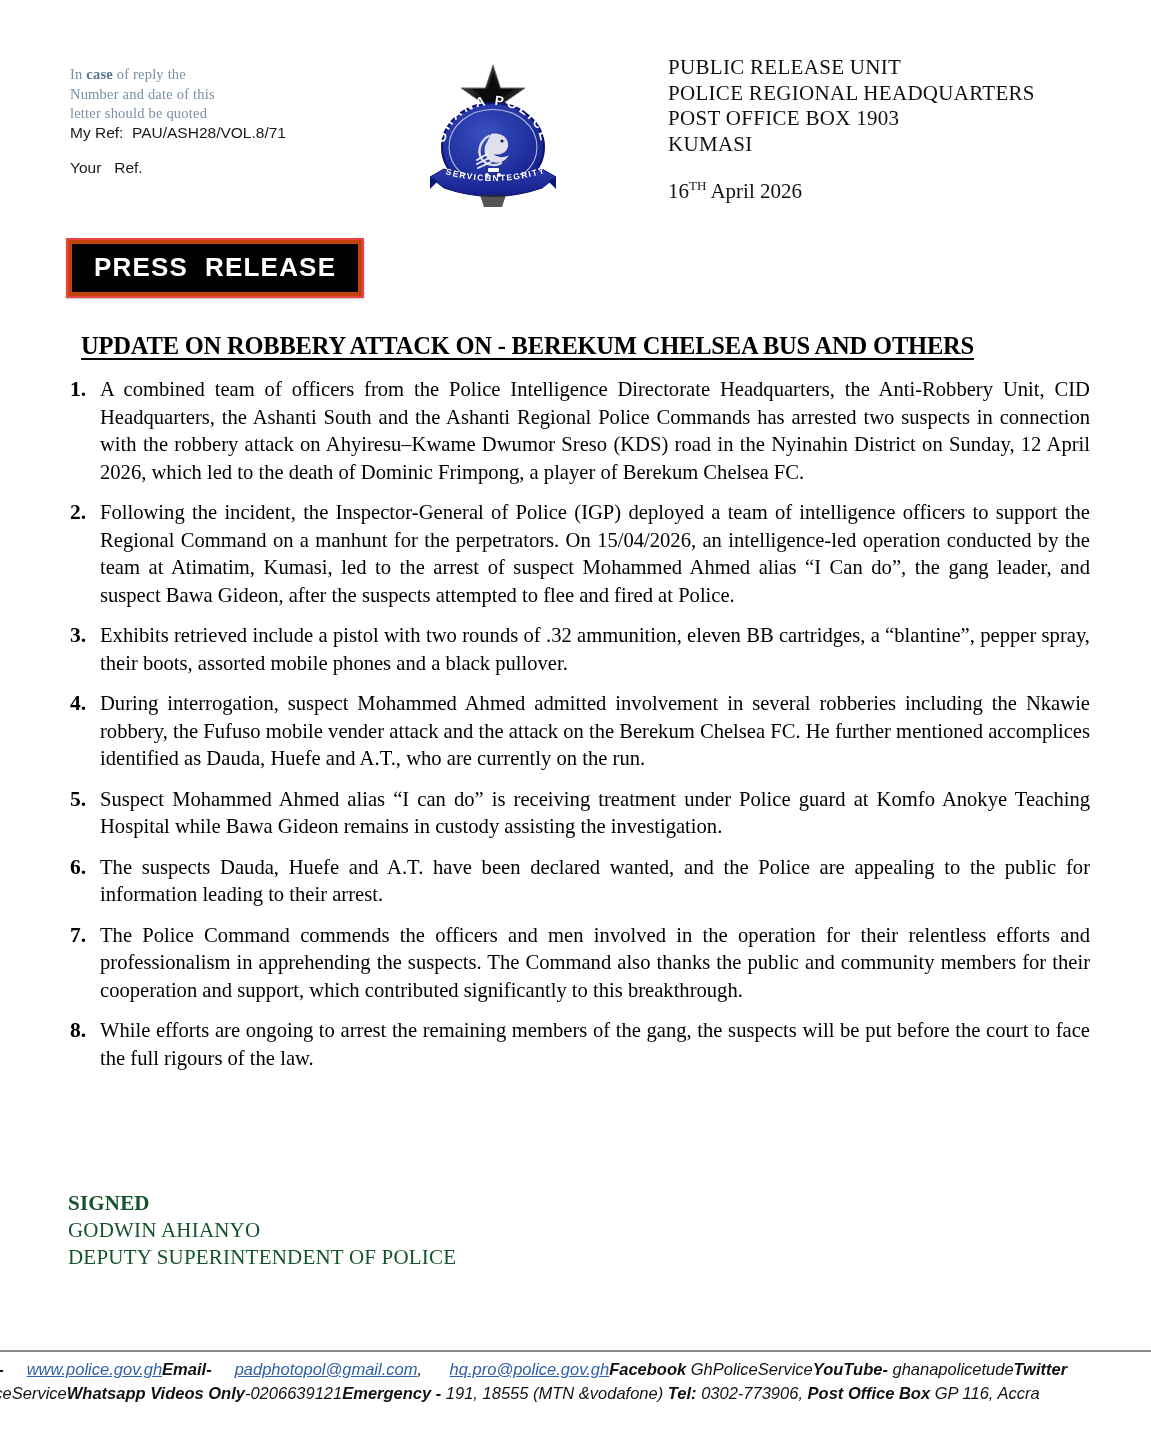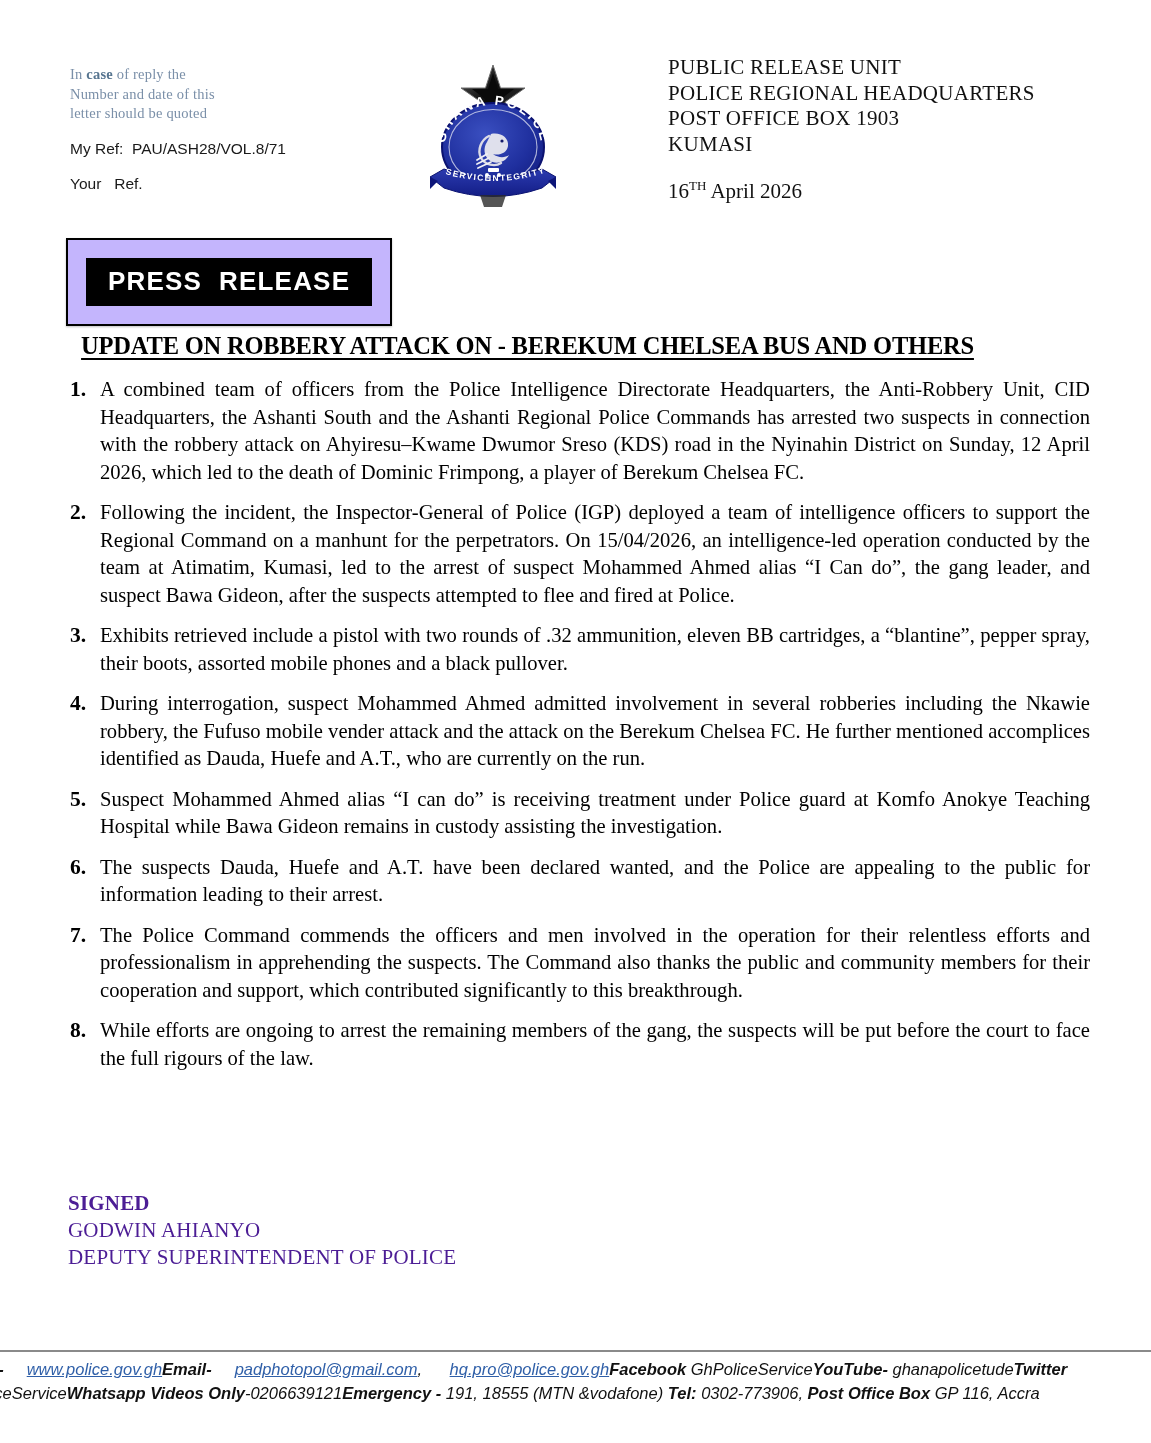--- a/index.html
+++ b/index.html
@@ -43,21 +43,20 @@
     line-height: 19.5px;
     color: #7a8fa8;
     letter-spacing: .2px;
   }
   .ref-note .bold { font-weight: bold; color: #56748f; }
 
   .ref-line {
     font-family: "Liberation Sans", sans-serif;
     font-size: 15.5px;
     color: #1a1a1a;
-    margin-top: 16px;
     white-space: pre;
   }
   .ref-line.second { margin-top: 17px; }
 
   
   .badge-wrap {
     position: absolute;
     left: 418px;
     top: 0px;
     width: 150px;
@@ -89,23 +88,23 @@
   .date-line sup {
     font-size: 13px;
     vertical-align: super;
   }
 
   
   .press-banner {
     position: absolute;
     left: 66px;
     top: 238px;
-    background: #c4b5fd;
-    border: 2px solid #000000;
-    padding: 18px;
+    background: #c2410c;
+    border: 2px solid #ef4444;
+    padding: 4px;
     box-shadow: 0 1px 2px rgba(0,0,0,.25);
   }
   .press-banner-inner {
     background: #000000;
     color: #ffffff;
     font-family: "Liberation Sans", sans-serif;
     font-weight: bold;
     font-size: 26px;
     letter-spacing: 1.2px;
     padding: 8px 22px 9px 22px;
@@ -166,21 +165,21 @@
   .signature {
     position: absolute;
     left: 68px;
     top: 1190px;
   }
   .sig-line {
     font-family: "Liberation Serif", serif;
     font-size: 21px;
     line-height: 27px;
     letter-spacing: .2px;
-    color: #4c1d95;
+    color: #14532d;
     white-space: pre;
   }
   .sig-line.bold { font-weight: bold; }
 
   
   .footer-rule {
     position: absolute;
     left: 0;
     top: 1350px;
     width: 1151px;

